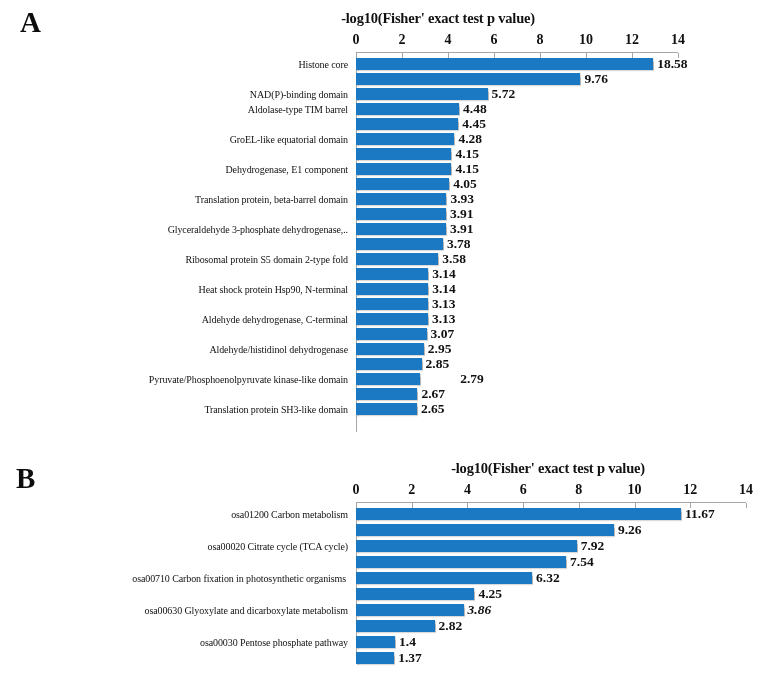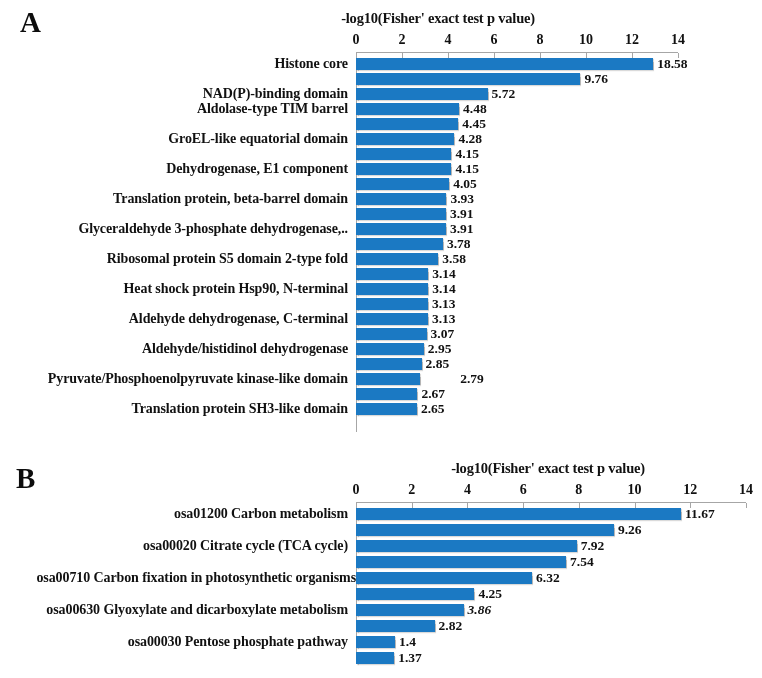--- a/index.html
+++ b/index.html
@@ -44,21 +44,21 @@
     background:#1b79c3;
     box-shadow:0.5px 1px 1px rgba(120,120,120,0.55);
   }
   .bar-value{
     position:absolute;top:50%;transform:translateY(-50%);
     font-weight:700;font-size:13.5px;color:#111;white-space:nowrap;
     padding-left:4px;
   }
   .cat-label{
     position:absolute;right:0;top:50%;transform:translateY(-50%);
-    font-weight:700;font-size:14px;color:#111;white-space:nowrap;
+    font-weight:400;font-size:10px;color:#111;white-space:nowrap;
     text-align:right;letter-spacing:-0.1px;
   }
   .plot-frame-left{
     position:absolute;top:0;bottom:0;left:0;width:1px;background:#a6a6a6;
   }
 </style>
 </head>
 <body>
 
 <div class="panel" id="panel-a">
@@ -246,21 +246,21 @@
           <div class="bar-value" style="left: 220.629px;">7.92</div>
           <div class="cat-label" style="right: 398px; left: auto;">osa00020 Citrate cycle (TCA cycle)</div>
         </div>
         <div class="bar-row" style="height: 12px; margin-bottom: 4px;">
           <div class="bar" style="width: 210.043px; background: rgb(27, 121, 195);"></div>
           <div class="bar-value" style="left: 210.043px;">7.54</div>
         </div>
         <div class="bar-row" style="height: 12px; margin-bottom: 4px;">
           <div class="bar" style="width: 176.057px; background: rgb(27, 121, 195);"></div>
           <div class="bar-value" style="left: 176.057px;">6.32</div>
-          <div class="cat-label" style="right: 390px; left: auto;">osa00710 Carbon fixation in photosynthetic organisms</div>
+          <div class="cat-label" style="right: 400px; left: auto;">osa00710 Carbon fixation in photosynthetic organisms</div>
         </div>
         <div class="bar-row" style="height: 12px; margin-bottom: 4px;">
           <div class="bar" style="width: 118.393px; background: rgb(27, 121, 195);"></div>
           <div class="bar-value" style="left: 118.393px;">4.25</div>
         </div>
         <div class="bar-row" style="height: 12px; margin-bottom: 4px;">
           <div class="bar" style="width: 107.529px; background: rgb(27, 121, 195);"></div>
           <div class="bar-value" style="left: 107.529px; font-style: italic;">3.86</div>
           <div class="cat-label" style="right: 398px; left: auto;">osa00630 Glyoxylate and dicarboxylate metabolism</div>
         </div>

